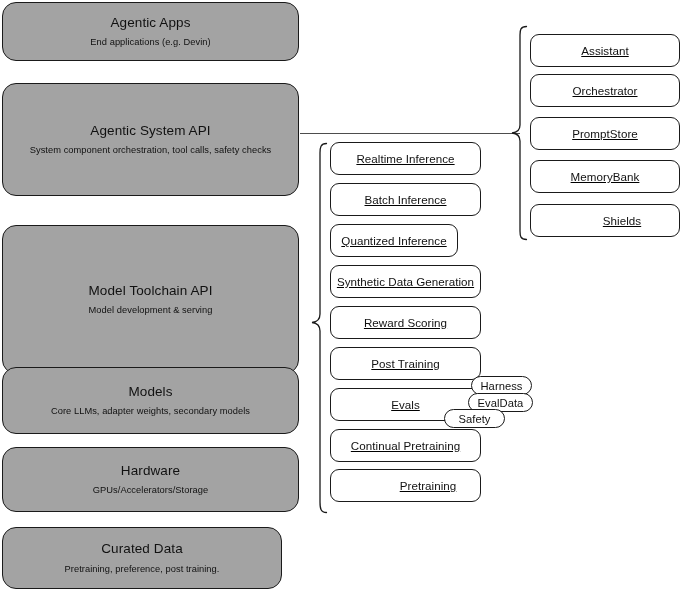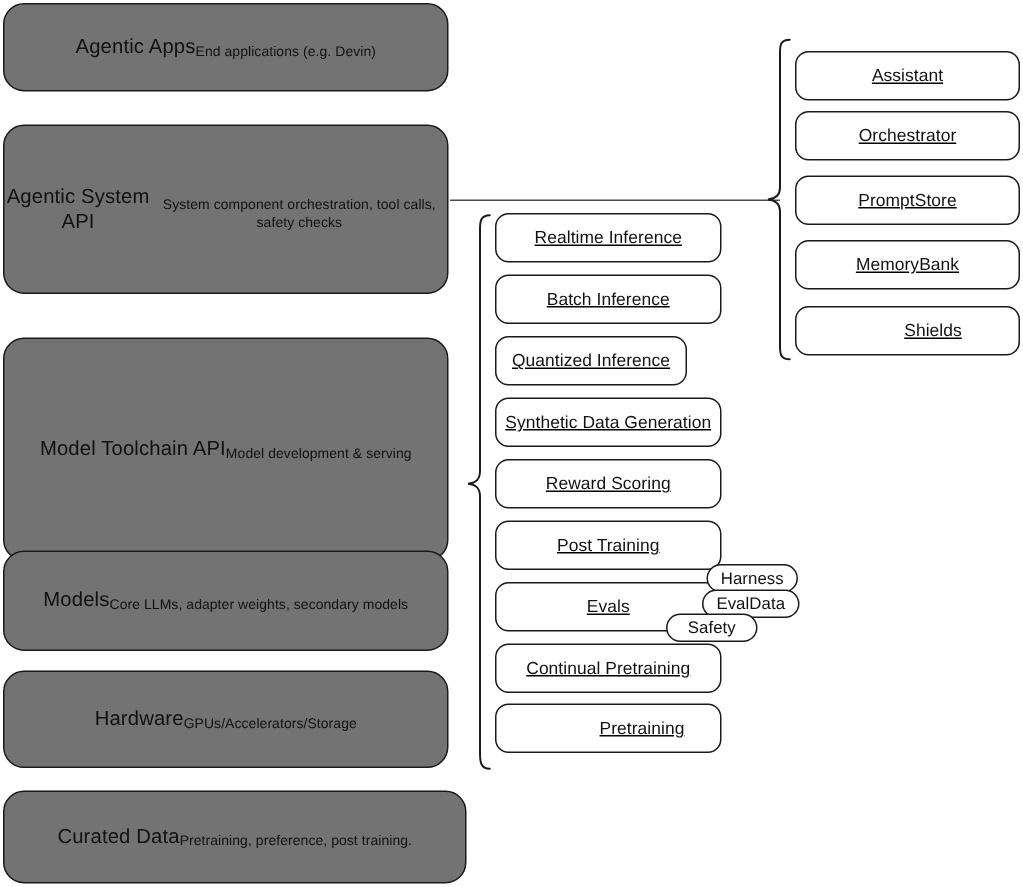--- a/index.html
+++ b/index.html
@@ -13,22 +13,23 @@
     height: 591px;
     background: #ffffff;
     font-family: "Liberation Sans", sans-serif;
     overflow: hidden;
   }
   .box {
     position: absolute;
     box-sizing: border-box;
     border: 1.2px solid #1a1a1a;
     border-radius: 14px;
-    background: #737373;
+    background: #a3a3a3;
     display: flex;
+    flex-direction: column;
     align-items: center;
     justify-content: center;
     text-align: center;
   }
   .box .ttl {
     font-size: 13.5px;
     color: #111111;
     line-height: 1.25;
     letter-spacing: 0.1px;
   }
@@ -106,21 +107,21 @@
   <div class="box" style="left:2px; top:367px; width:297px; height:67px;">
     <div class="ttl">Models</div>
     <div class="sub">Core LLMs, adapter weights, secondary models</div>
   </div>
 
   <div class="box" style="left:2px; top:447px; width:297px; height:65px;">
     <div class="ttl">Hardware</div>
     <div class="sub">GPUs/Accelerators/Storage</div>
   </div>
 
-  <div class="box" style="left:2px; top:527px; width:309px; height:62px;">
+  <div class="box" style="left:2px; top:527px; width:280px; height:62px;">
     <div class="ttl">Curated Data</div>
     <div class="sub">Pretraining, preference, post training.</div>
   </div>
 
   <div class="connector" style="left:300px; top:133px; width:220px;"></div>
 
   <div class="brace" style="left:308px; top:142px; width:20px; height:372px;">
     <svg width="20" height="372" viewBox="0 0 20 372" fill="none" xmlns="http://www.w3.org/2000/svg">
       <path d="M18.5 1.5 C12.5 1.5 12 5.5 12 11 L12 172 C12 178 9 180 4 180.5 C9 181 12 183 12 189 L12 360 C12 366 12.5 370.5 18.5 370.5" stroke="#1a1a1a" stroke-width="1.3" fill="none" stroke-linecap="round"></path>
     </svg>

